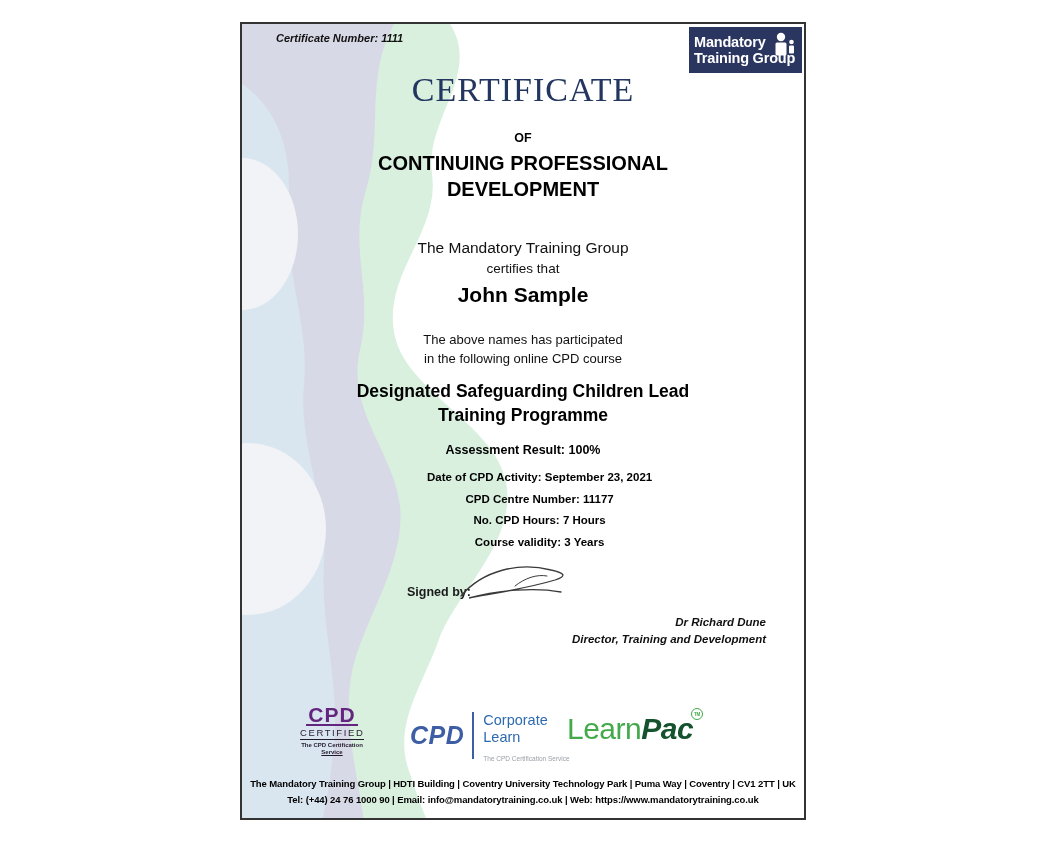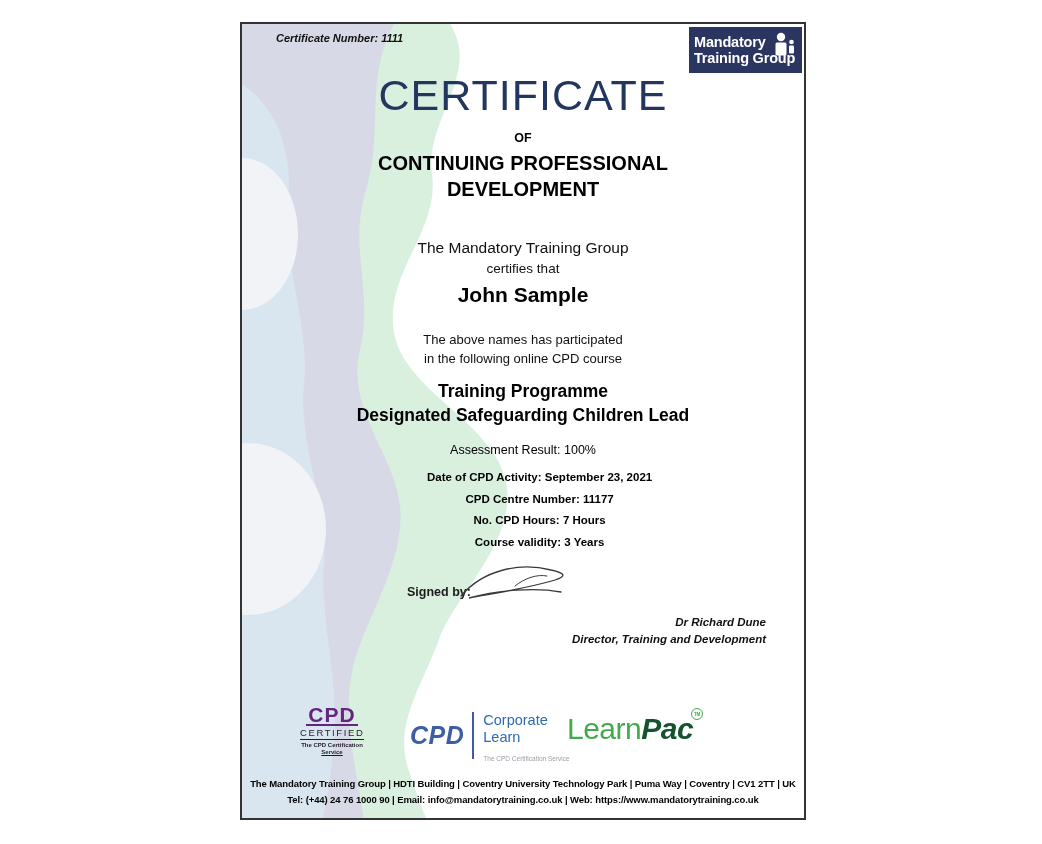--- a/index.html
+++ b/index.html
@@ -16,32 +16,32 @@
   .ctr { left:0; right:0; text-align:center; }
 
   .cert-number { left:34px; top:8px; font-size:11px; font-weight:bold; font-style:italic; color:#111; }
 
   .mtg-logo { right:2px; top:3px; width:113px; height:46px; background:#2a3560;
               color:#fff; display:flex; align-items:center; }
   .mtg-logo-text { padding-left:5px; font-size:14.5px; line-height:16.5px; font-weight:600;
                    letter-spacing:-0.2px; }
   .mtg-person { position:absolute; right:5px; top:5px; }
 
-  .title { top:47px; font-family:Liberation Sans, sans-serif; font-size:43px; font-weight:500;
+  .title { top:47px; font-family:Liberation Serif, serif; font-size:34px; font-weight:500;
            color:#22365f; letter-spacing:1px; }
   .of { top:107px; font-size:12.5px; font-weight:bold; color:#000; }
   .subtitle { top:126px; font-size:20px; font-weight:bold; color:#000; line-height:26px; }
 
   .issuer { top:215px; font-size:15.5px; color:#111; }
   .certifies { top:237px; font-size:13.5px; color:#111; }
   .recipient { top:259px; font-size:21px; font-weight:bold; color:#000; }
 
   .participation { top:307px; font-size:13px; line-height:18.5px; color:#111; }
   .course { top:356px; font-size:17.5px; font-weight:bold; line-height:23.5px; color:#000; }
-  .assessment { top:419px; font-size:12.5px; font-weight:normal; color:#000; }
+  .assessment { top:419px; font-size:12.5px; font-weight:bold; color:#000; }
 
   .details { left:185px; top:447px; font-size:11.5px; font-weight:bold; color:#000;text-align:center; }
   .details .row { margin-bottom:9.5px; }
 
   .signed-by { left:165px; top:561px; font-size:12.5px; font-weight:bold; }
   .signature { left:213px; top:532px; }
   .signatory { left:0; width:524px; text-align:right; top:590px; font-size:11.5px;
                font-style:italic; font-weight:600; line-height:16.5px; color:#111; }
 
   
@@ -115,22 +115,22 @@
     <div class="abs ctr issuer">The Mandatory Training Group</div>
     <div class="abs ctr certifies">certifies that</div>
     <div class="abs ctr recipient">John Sample</div>
 
     <div class="abs ctr participation">
       <div>The above names has participated</div>
       <div>in the following online CPD course</div>
     </div>
 
     <div class="abs ctr course">
+      <div>Designated Safeguarding Children Lead</div>
       <div>Training Programme</div>
-      <div>Designated Safeguarding Children Lead</div>
     </div>
 
     <div class="abs ctr assessment">Assessment Result: 100%</div>
 
     <div class="abs details">
       <div class="row">Date of CPD Activity: September 23, 2021</div>
       <div class="row">CPD Centre Number: 11177</div>
       <div class="row">No. CPD Hours: 7 Hours</div>
       <div class="row">Course validity: 3 Years</div>
     </div>

